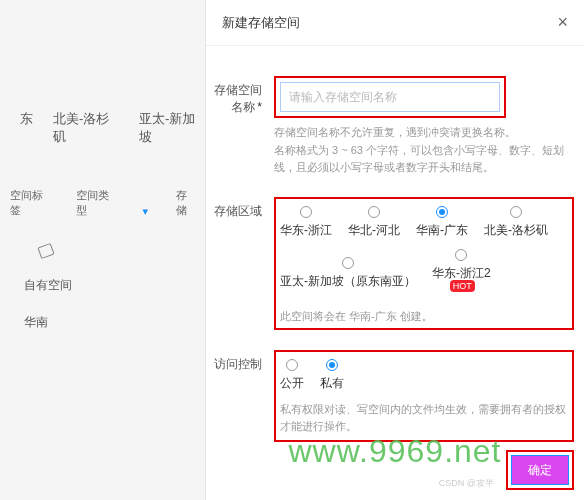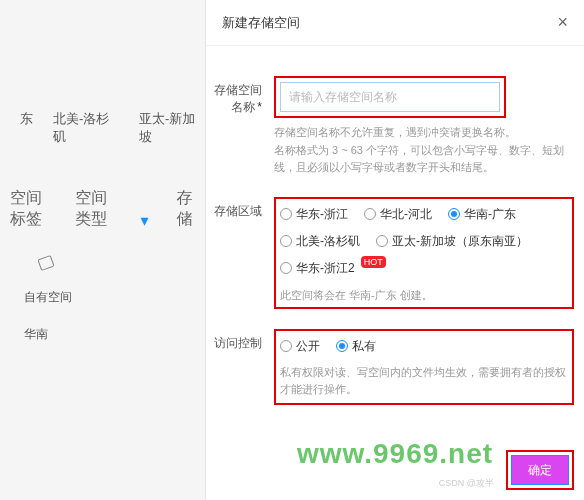--- a/index.html
+++ b/index.html
@@ -1,45 +1,45 @@
 <!DOCTYPE html>
 <html><head>
   <meta charset="utf-8">
   <style>
     * { box-sizing: border-box; margin: 0; padding: 0; }
     body { font-family: "Microsoft YaHei", Arial, sans-serif; font-size: 12px; color: #333; background: #fff; width: 584px; height: 500px; overflow: hidden; position: relative; }
     .bg-layer { position: absolute; top: 0; left: 0; width: 205px; height: 500px; background: #f5f5f5; color: #555; padding-top: 110px; }
     .bg-tabs { display: flex; gap: 20px; padding-left: 20px; font-size: 13px; padding-bottom: 30px; }
-    .bg-headers { display: flex; gap: 28px; padding: 12px 10px; font-size: 16px; color: #666; align-items: flex-end; }
+    .bg-headers { display: flex; gap: 28px; padding: 12px 10px; font-size: 11px; color: #666; align-items: flex-end; }
     .bg-row { display: flex; gap: 20px; padding: 15px 24px; font-size: 12px; flex-direction: column; }
     .tag-icon { display: inline-block; width: 14px; height: 12px; border: 1px solid #888; border-radius: 2px; transform: rotate(-20deg); margin-left: 15px; }
     .modal { position: absolute; left: 205px; top: 0; right: 0; bottom: 0; background: #fff; border-left: 1px solid #e5e5e5; }
     .modal-header { display: flex; justify-content: space-between; align-items: center; padding: 12px 16px; border-bottom: 1px solid #eee; }
     .modal-title { font-size: 13px; color: #333; }
     .close-x { font-size: 18px; color: #666; cursor: pointer; }
     .form-row { display: flex; align-items: flex-start; padding: 10px 0 10px 0; }
     .form-label { width: 68px; text-align: right; padding-right: 12px; color: #555; font-size: 12px; padding-top: 6px; flex-shrink: 0; }
     .form-label .req { color: #333; margin-left: 2px; }
     .form-content { flex: 1; padding-right: 10px; }
     .annotated-box { border: 2px solid #e30000; padding: 4px; }
     .text-input { width: 220px; height: 30px; border: 1px solid #aecbfa; padding: 8px 8px; font-size: 12px; outline: none; }
     .text-input::placeholder { color: #bbb; }
     .hint { color: #999; font-size: 11px; line-height: 1.6; margin-top: 6px; }
     .radio-group { display: flex; flex-wrap: wrap; gap: 4px 16px; align-items: center; }
-    .radio-item { display: flex; align-items: center; gap: 4px; cursor: pointer; font-size: 12px; color: #333; white-space: nowrap; margin: 3px 0; }
+    .radio-item { display: flex; align-items: center; gap: 4px; cursor: pointer; font-size: 12px; color: #333; white-space: nowrap; margin: 3px 0; flex-direction: column; }
     .radio-circle { width: 12px; height: 12px; border: 1px solid #999; border-radius: 50%; display: inline-flex; align-items: center; justify-content: center; }
     .radio-circle.checked { border-color: #1890ff; }
     .radio-circle.checked::after { content: ""; width: 6px; height: 6px; background: #1890ff; border-radius: 50%; }
     .hot-badge { background: #f5222d; color: #fff; font-size: 9px; padding: 1px 3px; border-radius: 4px; margin-left: 2px; position: relative; top: -6px; }
     .region-note { color: #999; font-size: 11px; margin-top: 8px; }
     .modal-footer { position: absolute; bottom: 10px; right: 10px; display: flex; gap: 10px; }
     .btn { height: 30px; padding: 0 16px; font-size: 12px; border: 1px solid #ccc; background: #fff; cursor: pointer; }
     .btn-primary { background: #d946ef; color: #fff; border-color: #1890ff; }
     .footer-highlight { border: 2px solid #e30000; padding: 3px; }
-    .watermark { position: absolute; bottom: 30px; left: 50%; transform: translateX(-50%); font-size: 28px; color: #5bc25b; font-weight: bold; letter-spacing: 1px; opacity: 0.9; }
+    .watermark { position: absolute; bottom: 30px; left: 50%; transform: translateX(-50%); font-size: 32px; color: #5bc25b; font-weight: normal; letter-spacing: 1px; opacity: 0.9; }
     .csdn { position: absolute; bottom: 10px; right: 90px; font-size: 9px; color: #ccc; }
     .body-area { padding-top: 20px; }
   </style>
 </head>
 <body>
 
 <div class="bg-layer">
   <div class="bg-tabs">
     <span>东</span>
     <span>北美-洛杉矶</span>

